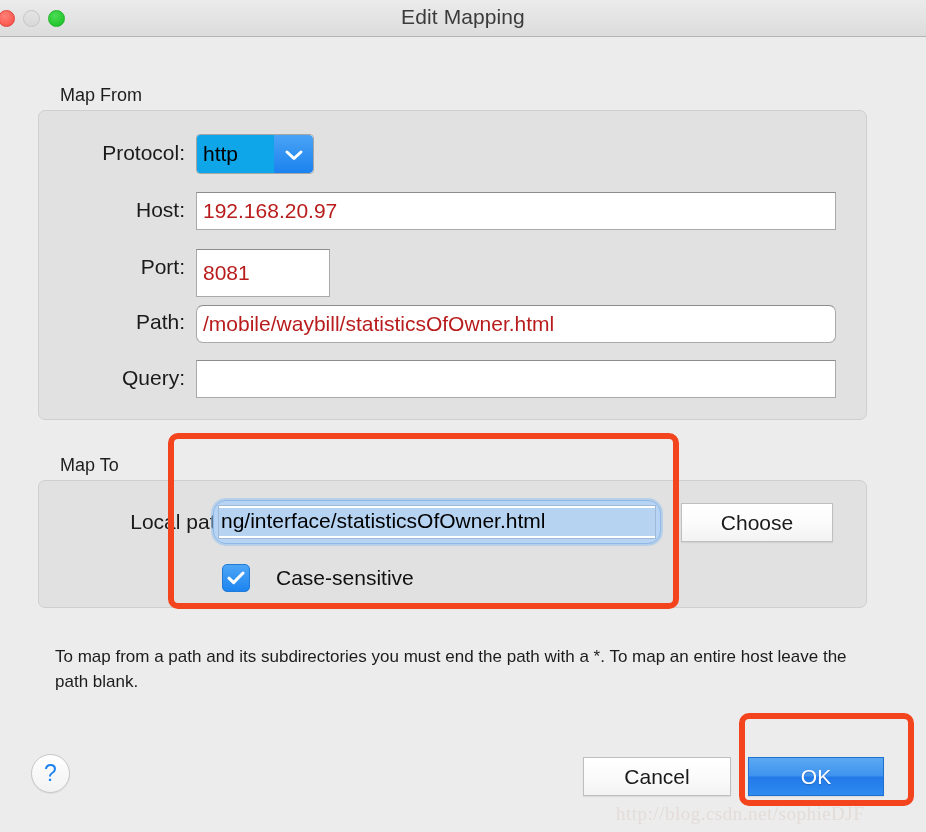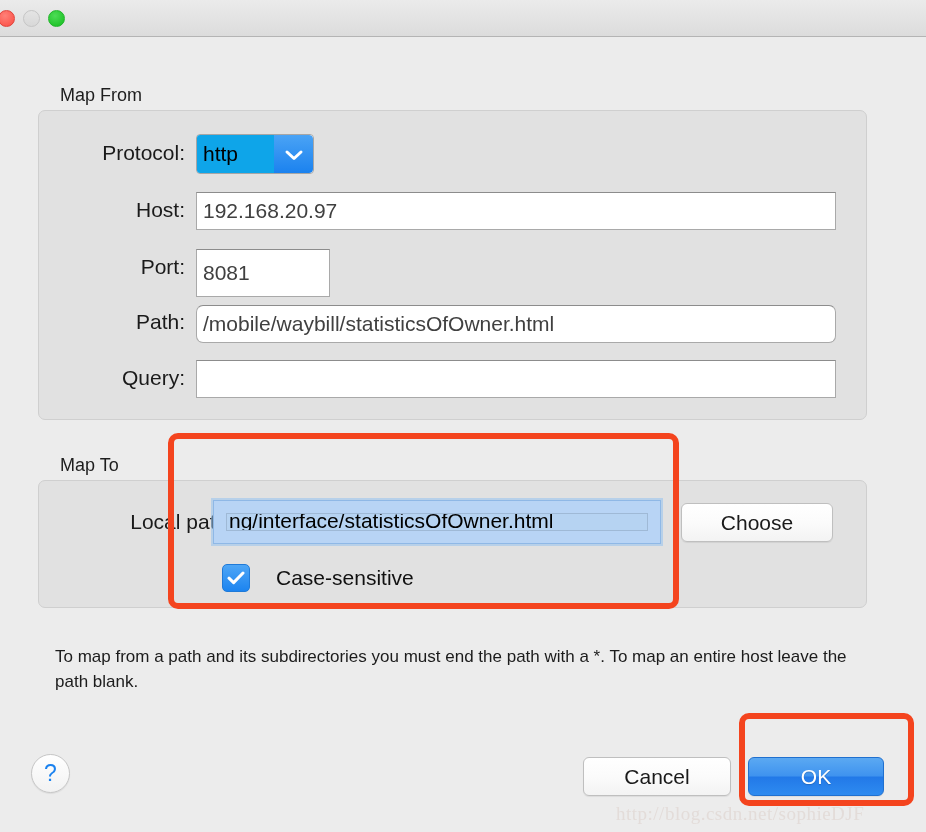--- a/index.html
+++ b/index.html
@@ -84,21 +84,21 @@
     text-align: right;
     white-space: nowrap;
   }
   .textfield {
     position: absolute;
     background: #ffffff;
     border: 1px solid #a9a9a9;
     border-top-color: #8c8c8c;
     box-sizing: border-box;
     font-size: 21px;
-    color: #404040;
+    color: #b91c1c;
     display: flex;
     align-items: center;
     padding-left: 6px;
     white-space: nowrap;
     overflow: hidden;
   }
 
   
   .combo {
     position: absolute;
@@ -126,24 +126,24 @@
     align-items: center;
     justify-content: center;
     border-radius: 0 4px 4px 0;
   }
   .combo-arrow svg { display: block; }
 
   
   .focus-field {
     position: absolute;
     box-sizing: border-box;
-    border-radius: 0;
+    border-radius: 13px;
     background: #b8d4f5;
     border: 1px solid #8fb8e6;
-    padding: 12px;
+    padding: 4px;
     box-shadow: 0 0 0 2px rgba(150,195,240,0.55);
   }
   .focus-field-inner {
     width: 100%;
     height: 100%;
     box-sizing: border-box;
     background: #fff;
     border: 1px solid #9fb9d6;
     display: flex;
     align-items: center;
@@ -159,21 +159,21 @@
     box-sizing: border-box;
     line-height: 1.15;
   }
 
   
   .pushbtn {
     position: absolute;
     box-sizing: border-box;
     background: linear-gradient(to bottom, #ffffff 0%, #fbfbfb 50%, #f3f3f3 100%);
     border: 1px solid #bfbfbf;
-    border-radius: 6px;
+    border-radius: 0;
     font-size: 21px;
     color: #1a1a1a;
     display: flex;
     align-items: center;
     justify-content: center;
     box-shadow: 0 1px 1px rgba(0,0,0,0.07);
   }
   .pushbtn-default {
     background: linear-gradient(to bottom, #5ba9f2 0%, #3f93ef 48%, #2279e8 52%, #2e8bf0 100%);
     border: 1px solid #2070cf;
@@ -251,20 +251,21 @@
 </style>
 </head>
 <body>
 
 <div class="titlebar">
   <div class="traffic">
     <div class="dot dot-close"></div>
     <div class="dot dot-min"></div>
     <div class="dot dot-max"></div>
   </div>
+  <div class="title-text">Edit Mapping</div>
 </div>
 
 <div class="group-label" style="left:60px; top:85px;">Map From</div>
 <div class="groupbox" style="left:38px; top:110px; width:829px; height:310px;"></div>
 
 <div class="field-label" style="left:40px; top:141px; width:145px;">Protocol:</div>
 <div class="combo" style="left:196px; top:134px; width:118px; height:40px;">
   <div class="combo-value">http</div>
   <div class="combo-arrow">
     <svg width="20" height="13" viewBox="0 0 20 13" aria-hidden="true">

